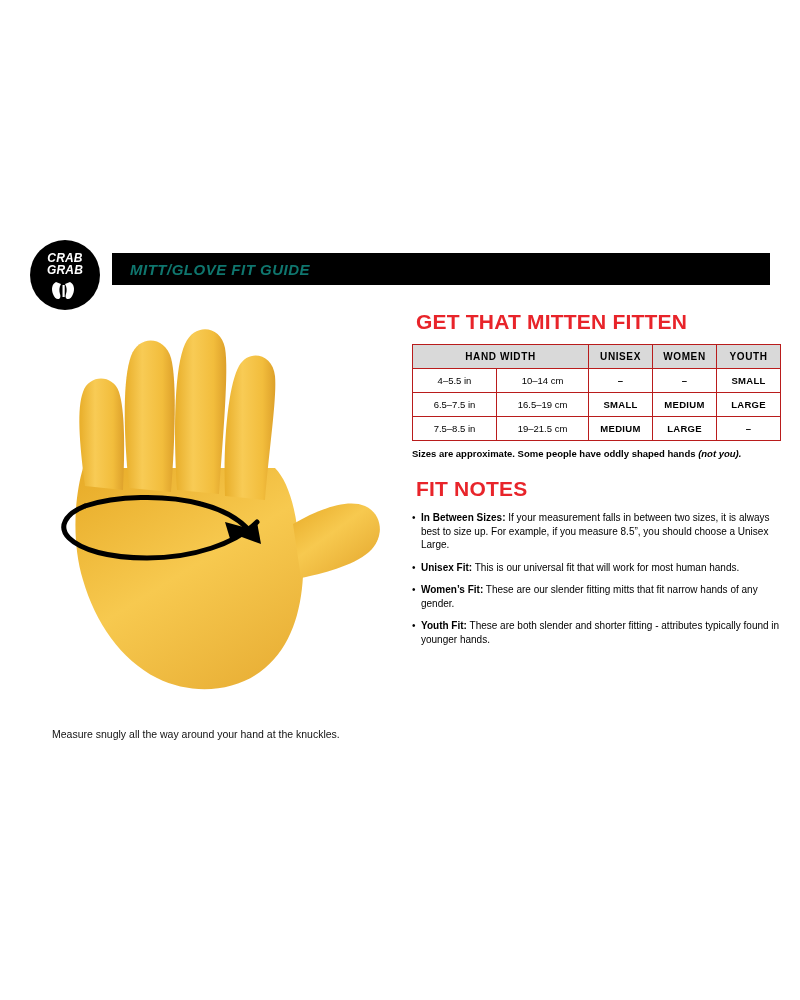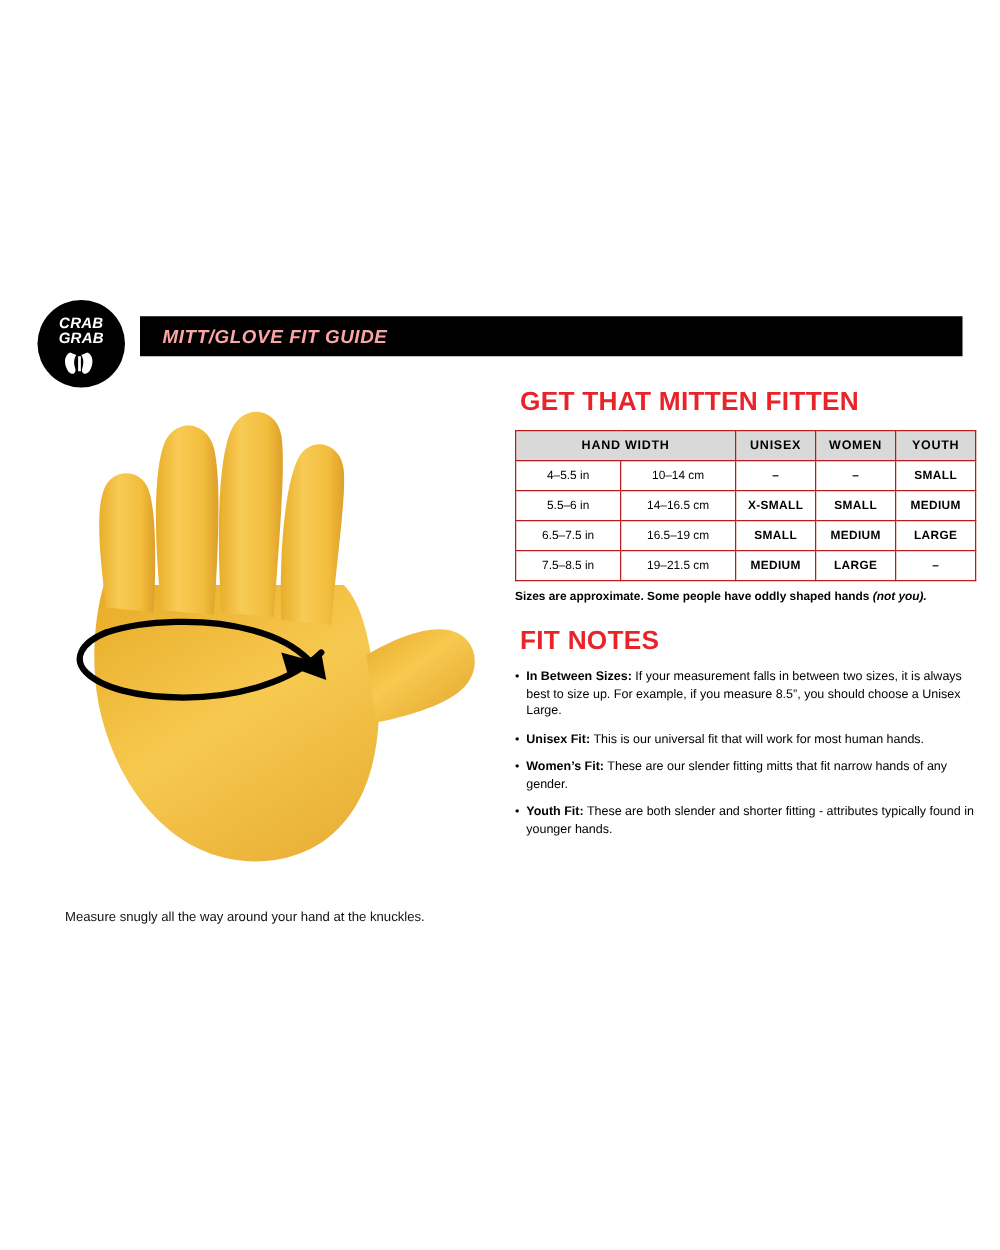--- a/index.html
+++ b/index.html
@@ -62,21 +62,21 @@
     left: 82px;
     top: 13px;
     right: 0;
     height: 32px;
     background: #000;
   }
   #title-bar-label {
     position: absolute;
     left: 18px;
     top: 8px;
-    color: #fca5a5;
+    color: #0f766e;
     font-weight: bold;
     font-style: italic;
     font-size: 15px;
     letter-spacing: 0.5px;
   }
 
   
   #hand-panel {
     position: absolute;
     left: 25px;
@@ -260,27 +260,20 @@
     </thead>
     <tbody>
       <tr>
         <td class="width-in">4–5.5 in</td>
         <td class="width-cm">10–14 cm</td>
         <td class="size-cell">–</td>
         <td class="size-cell">–</td>
         <td class="size-cell">SMALL</td>
       </tr>
       <tr>
-        <td class="width-in">5.5–6 in</td>
-        <td class="width-cm">14–16.5 cm</td>
-        <td class="size-cell">X-SMALL</td>
-        <td class="size-cell">SMALL</td>
-        <td class="size-cell">MEDIUM</td>
-      </tr>
-      <tr>
         <td class="width-in">6.5–7.5 in</td>
         <td class="width-cm">16.5–19 cm</td>
         <td class="size-cell">SMALL</td>
         <td class="size-cell">MEDIUM</td>
         <td class="size-cell">LARGE</td>
       </tr>
       <tr>
         <td class="width-in">7.5–8.5 in</td>
         <td class="width-cm">19–21.5 cm</td>
         <td class="size-cell">MEDIUM</td>

